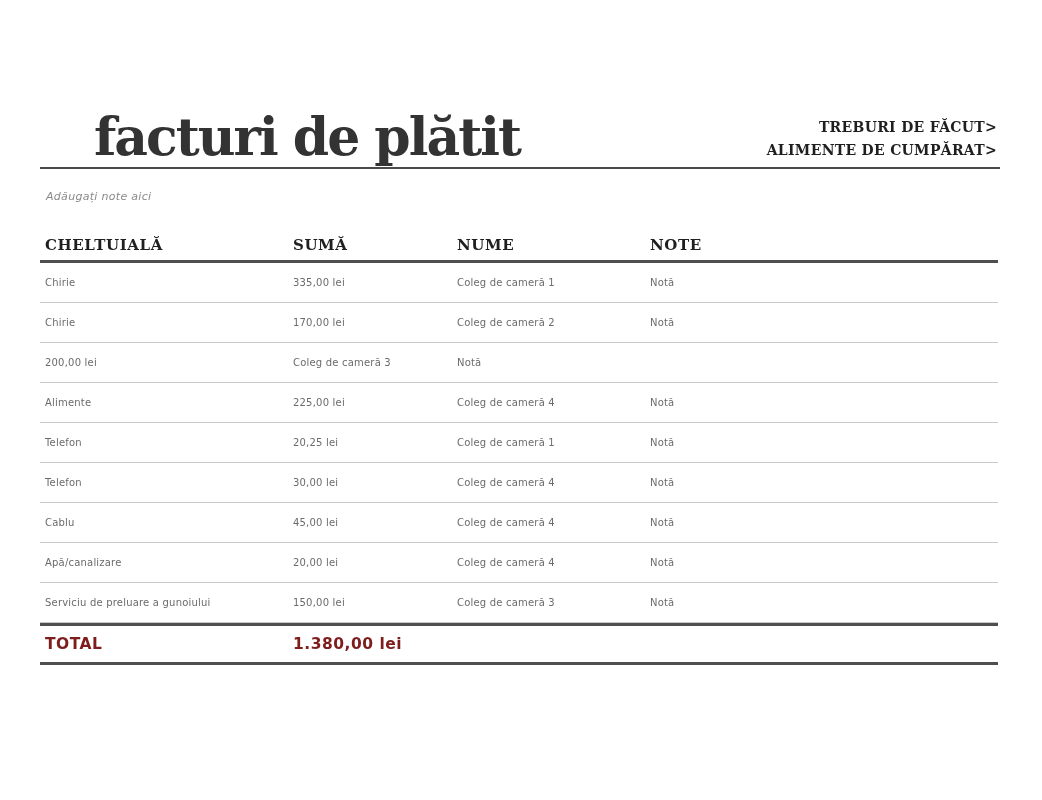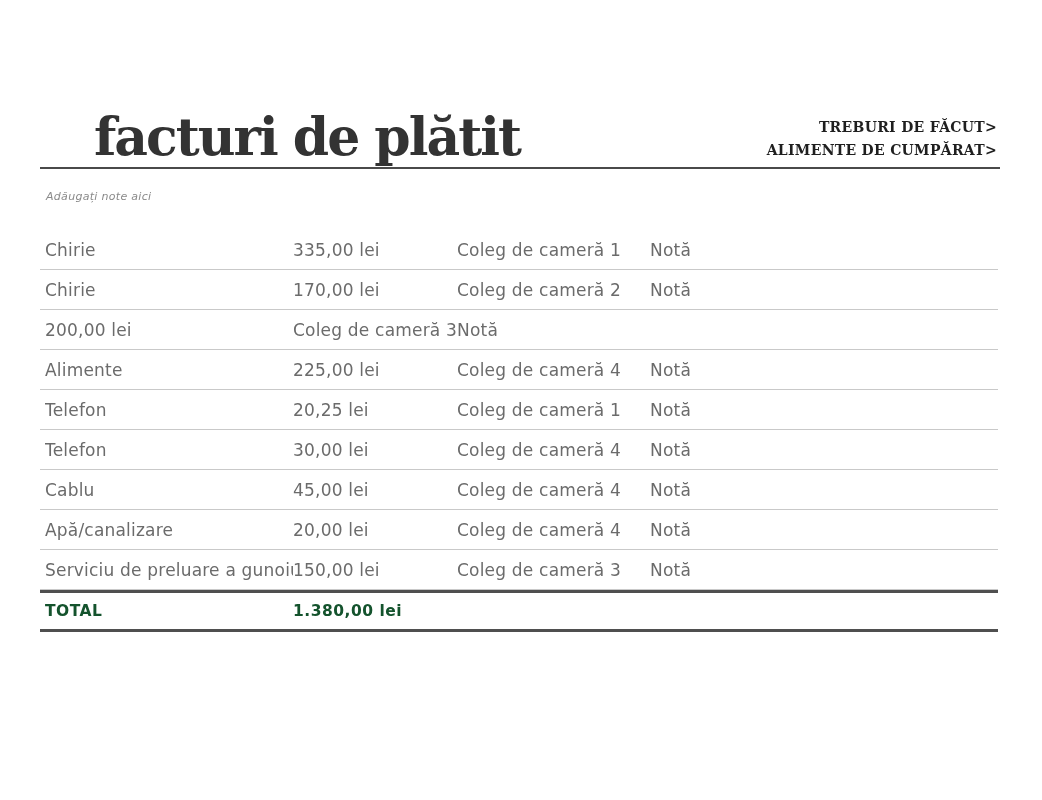--- a/index.html
+++ b/index.html
@@ -86,35 +86,35 @@
     border-bottom: 3px solid #4f4f4f;
     font-family: "DejaVu Serif", "Liberation Serif", serif;
     font-weight: bold;
     font-size: 15px;
     letter-spacing: 0.6px;
     color: #1f1f1f;
   }
   .t-body-row {
     height: 40px;
     border-bottom: 1px solid #c9c9c9;
-    font-size: 17px;
+    font-size: 10px;
     letter-spacing: 0.2px;
     color: #6b6b6b;
   }
   .t-body-row:last-child {
     border-bottom: none;
   }
   .t-total {
     height: 42px;
     border-top: 3px solid #4f4f4f;
     border-bottom: 3px solid #4f4f4f;
     font-size: 15.5px;
     font-weight: bold;
     letter-spacing: 0.5px;
-    color: #14532d;
+    color: #7f1d1d;
   }
   .cell {
     overflow: hidden;
     white-space: nowrap;
   }
 </style>
 </head>
 <body>
 
 <div class="canvas">
@@ -125,20 +125,26 @@
     <a>TREBURI DE FĂCUT&gt;</a>
     <a>ALIMENTE DE CUMPĂRAT&gt;</a>
   </div>
 
   <div class="title-rule"></div>
 
   <div class="notes-placeholder">Adăugați note aici</div>
 
   <div class="bills-table">
 
+    <div class="t-row t-head">
+      <div class="cell">CHELTUIALĂ</div>
+      <div class="cell">SUMĂ</div>
+      <div class="cell">NUME</div>
+      <div class="cell">NOTE</div>
+    </div>
 
     <div class="t-row t-body-row">
       <div class="cell">Chirie</div>
       <div class="cell">335,00 lei</div>
       <div class="cell">Coleg de cameră 1</div>
       <div class="cell">Notă</div>
     </div>
 
     <div class="t-row t-body-row">
       <div class="cell">Chirie</div>

